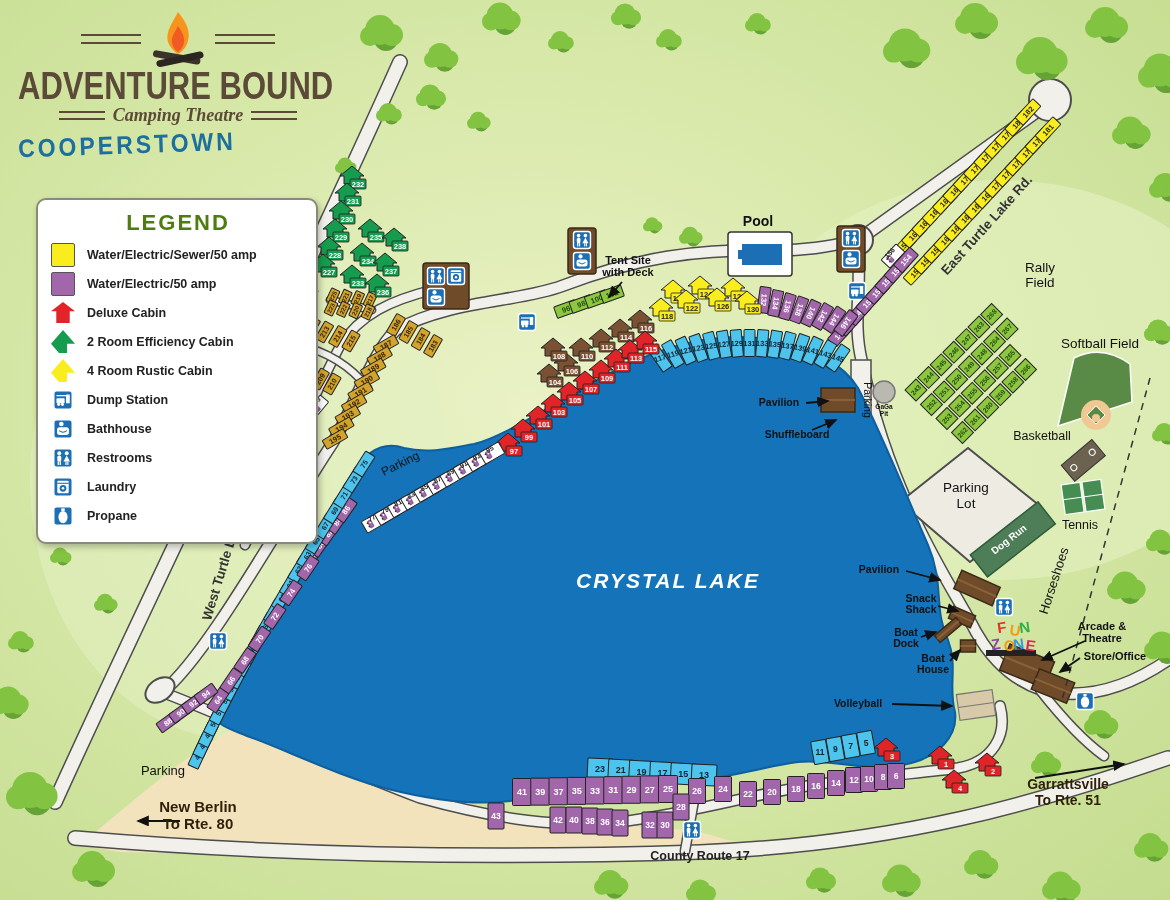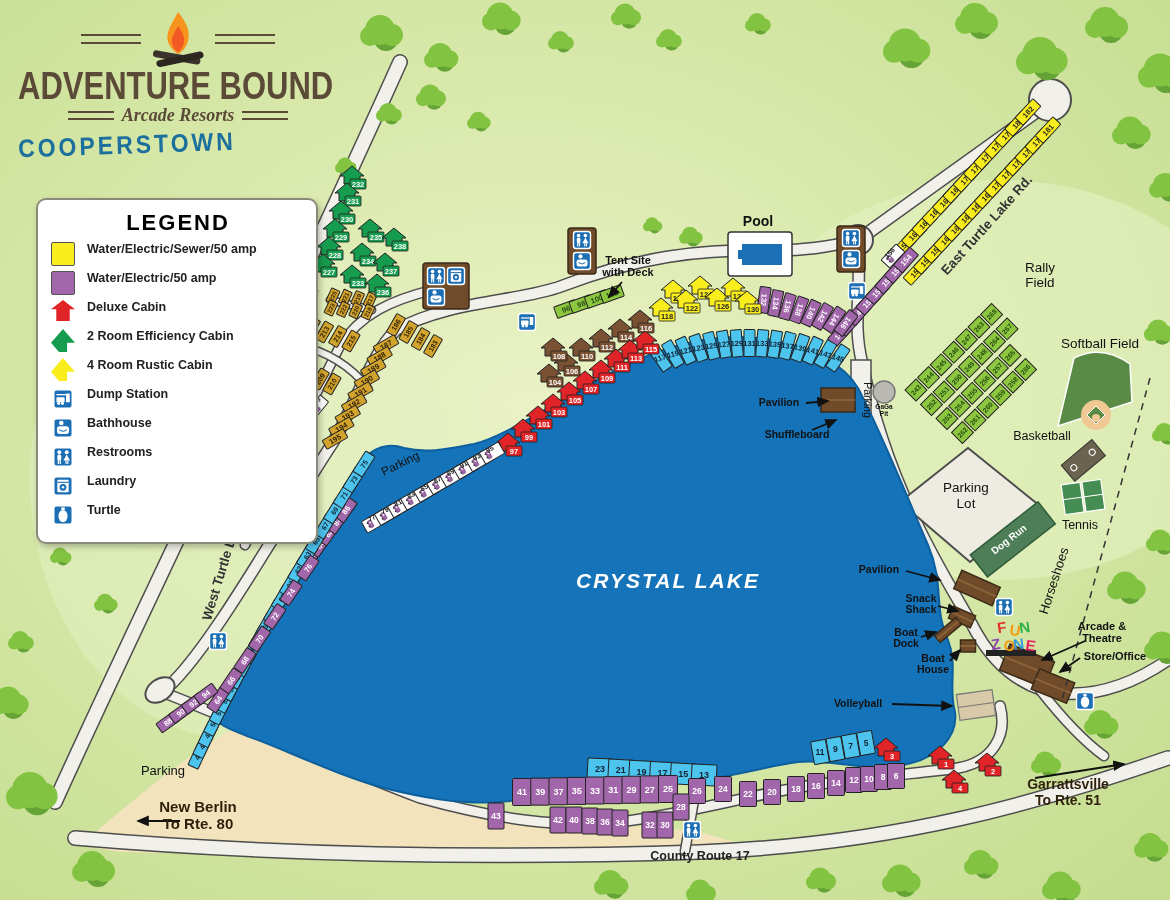--- a/index.html
+++ b/index.html
@@ -21,22 +21,22 @@
   .logo-loc{font-size:23px;font-weight:bold;color:#1d6f9e;letter-spacing:3px;margin-top:4px;
             transform:rotate(-2deg) scaleY(1.1);}
   .fire-row{display:flex;align-items:center;justify-content:center;gap:10px;height:58px;}
   .fire-row::before,.fire-row::after{content:"";flex:0 0 60px;height:6px;
             border-top:2px solid #5a4a37;border-bottom:2px solid #5a4a37;}
 
   
   .legend{position:absolute;left:36px;top:198px;width:256px;background:#fff;
           border:2px solid #8a8a7a;border-radius:10px;box-shadow:2px 3px 6px rgba(0,0,0,.25);
           padding:8px 10px 10px 12px;z-index:5;}
-  .legend-title{text-align:center;font-size:22px;font-weight:bold;letter-spacing:2px;color:#000000;margin:2px 0 6px;}
-  .lg-row{display:flex;align-items:flex-start;gap:11px;margin:4px 0;height:25px;}
+  .legend-title{text-align:center;font-size:22px;font-weight:bold;letter-spacing:2px;color:#4d7c0f;margin:2px 0 6px;}
+  .lg-row{display:flex;align-items:center;gap:11px;margin:4px 0;height:25px;}
   .lg-label{font-size:12.5px;font-weight:bold;color:#222;white-space:nowrap;}
   .sw{flex:0 0 26px;display:flex;align-items:center;justify-content:center;}
   .sw-square{width:22px;height:22px;border:1.6px solid #555;border-radius:2px;}
   .sw-house{width:24px;height:21px;clip-path:polygon(50% 0,100% 44%,78% 44%,78% 100%,22% 100%,22% 44%,0 44%);}
   .sw-tree{width:24px;height:23px;clip-path:polygon(50% 0,100% 60%,67% 60%,67% 100%,33% 100%,0 60%,0 60%);}
 </style>
 </head>
 <body>
 <div id="stage">
 
@@ -1729,21 +1729,21 @@
 <div class="logo">
   <div class="fire-row">
     <svg width="54" height="58" viewBox="-27 -40 54 58">
       <path d="M0,-38 C8,-28 14,-18 9,-6 C6,1 0,4 0,4 C0,4 -7,0 -10,-8 C-13,-18 -5,-28 0,-38Z" fill="#f7941d"></path>
       <path d="M0,-24 C5,-17 8,-11 5,-4 C3,0 0,2 0,2 C0,2 -5,-1 -6,-7 C-7,-13 -3,-18 0,-24Z" fill="#f15a24"></path>
       <rect x="-24" y="4" width="48" height="7" rx="3.5" fill="#3b332b" transform="rotate(10)"></rect>
       <rect x="-24" y="6" width="48" height="7" rx="3.5" fill="#2c2620" transform="rotate(-12)"></rect>
     </svg>
   </div>
   <div class="logo-title">ADVENTURE BOUND</div>
-  <div class="logo-tag">Arcade Resorts</div>
+  <div class="logo-tag">Camping Theatre</div>
   <div class="logo-loc">COOPERSTOWN</div>
 </div>
 
 <div class="legend">
   <div class="legend-title">LEGEND</div>
   <div class="lg-row">
         <span class="sw">
           <span class="sw-square" style="background: rgb(249, 237, 30);"></span>
         </span>
         <span class="lg-label">Water/Electric/Sewer/50 amp</span>
@@ -1835,17 +1835,17 @@
   <div class="lg-row">
         <span class="sw">
           <svg width="26" height="24" viewBox="-11 -11 22 22">
             <g>
               <rect x="-8.5" y="-8.5" width="17" height="17" rx="2.5" fill="#1c6fb5" stroke="#fff" stroke-width="1.4"></rect>
               <ellipse cx="0" cy="1" rx="4.2" ry="5.6" fill="#fff"></ellipse>
               <rect x="-1.6" y="-7" width="3.2" height="2.4" fill="#fff"></rect>
             </g>
           </svg>
         </span>
-        <span class="lg-label">Turtle</span>
+        <span class="lg-label">Propane</span>
       </div>
 </div>
 
 </div>
 
 </body></html>

